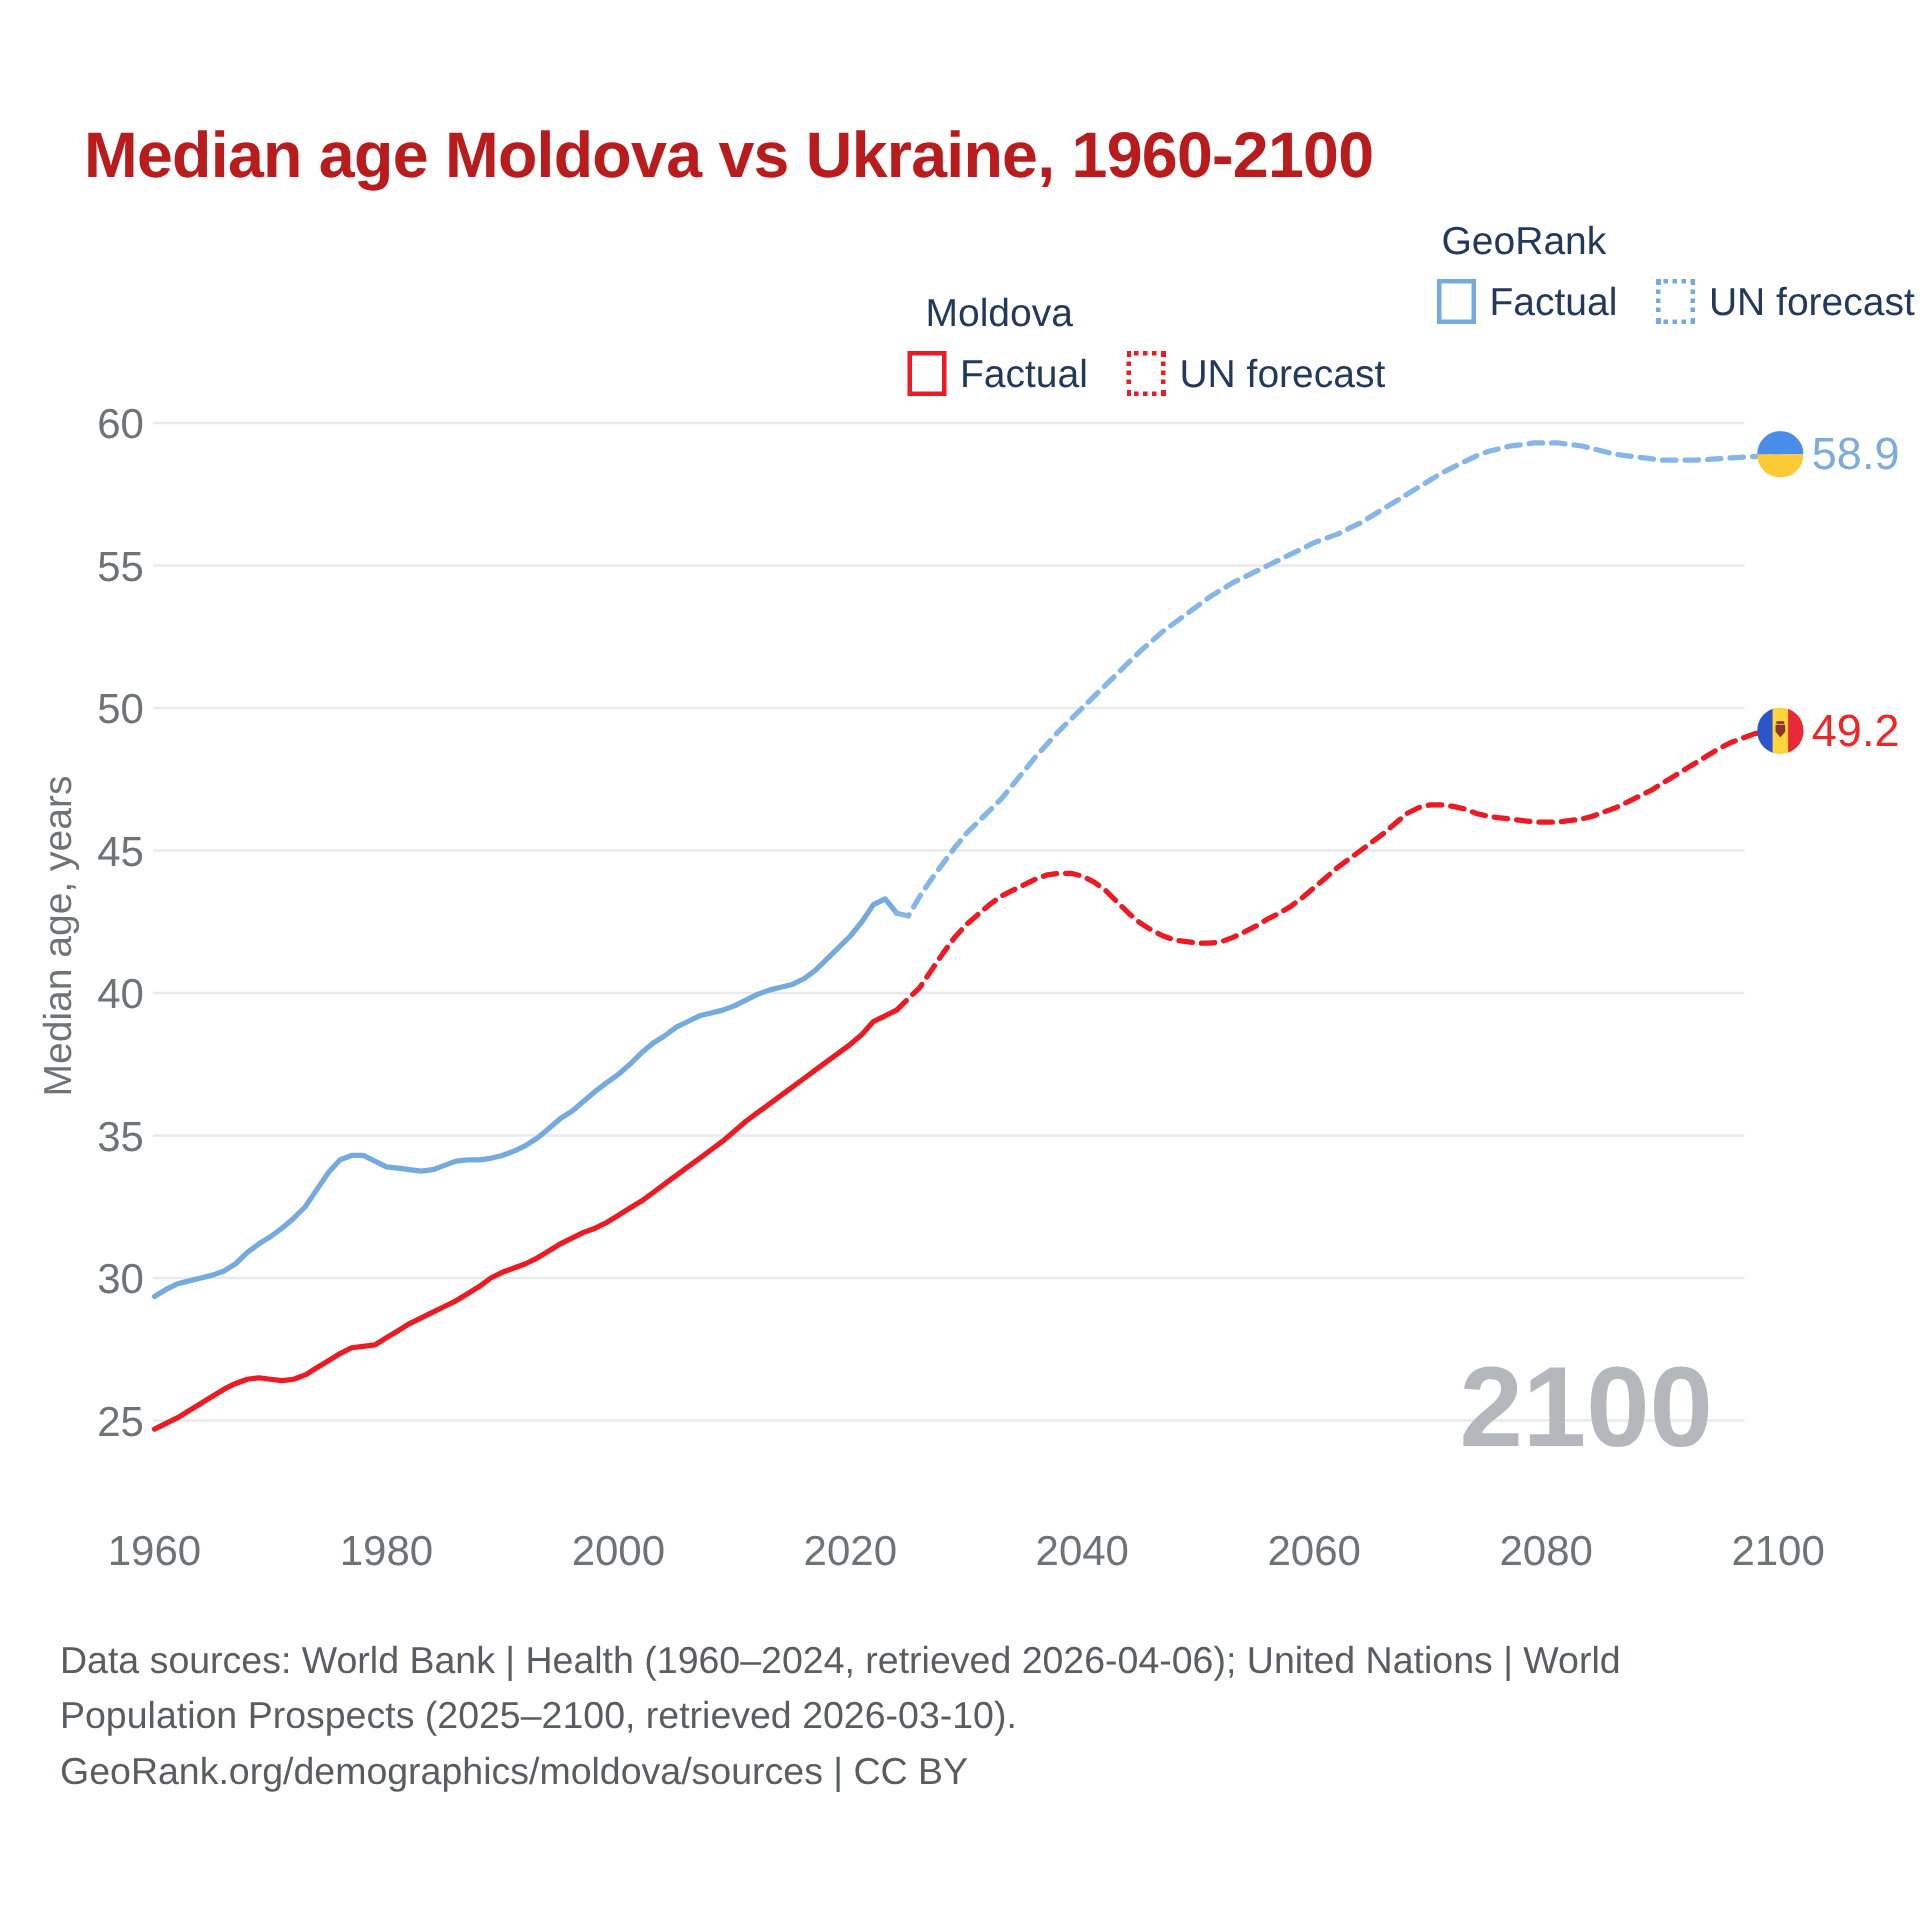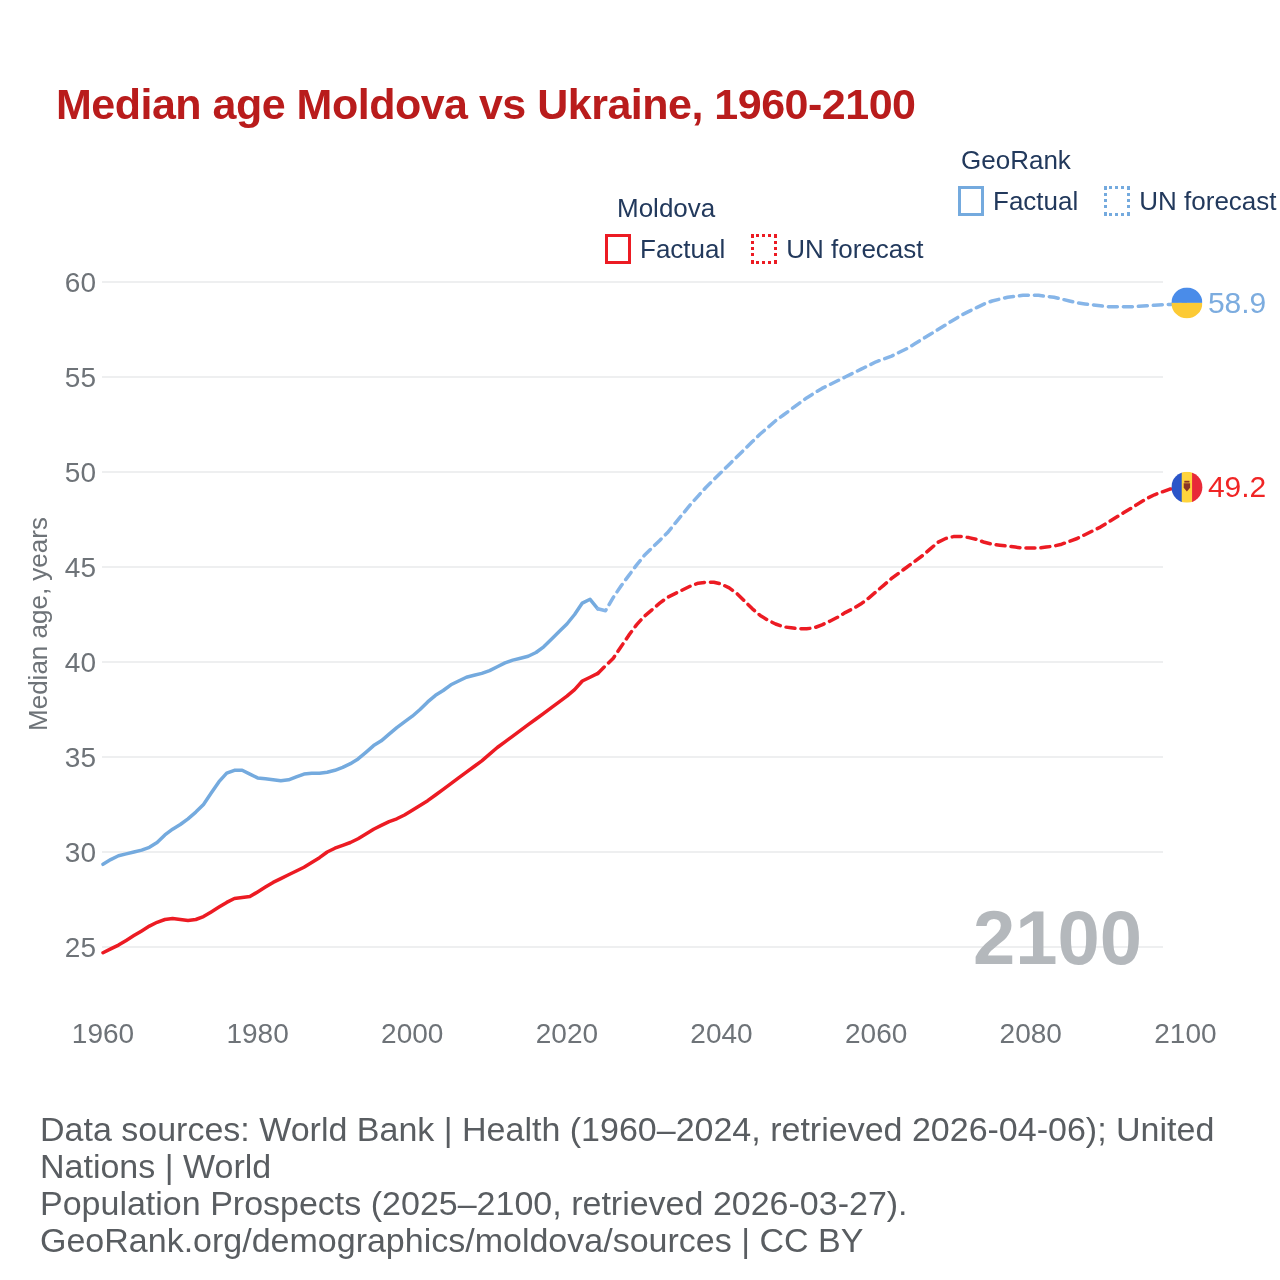--- a/index.html
+++ b/index.html
@@ -22,21 +22,21 @@
   .swatch.dotted-red  {border:3px dotted #ec1b23;}
   .swatch.solid-blue  {border:3px solid #74aade;}
   .swatch.dotted-blue {border:3px dotted #74aade;}
   
   #chart{position:absolute;left:0;top:0;}
   #chart .tick-label{font-family:"Liberation Sans",sans-serif;font-size:28px;fill:#6e7378;}
   #chart .axis-title{font-family:"Liberation Sans",sans-serif;font-size:26px;fill:#6e7378;}
   #chart .watermark{font-family:"Liberation Sans",sans-serif;font-size:76px;font-weight:bold;fill:#b4b8bc;}
   #chart .end-label{font-family:"Liberation Sans",sans-serif;font-size:30px;}
   
-  .footer{position:absolute;left:40px;top:1089px;width:1210px;font-size:34px;line-height:37px;color:#595d61;margin-top:22px;}
+  .footer{position:absolute;left:40px;top:1089px;width:1210px;font-size:25px;line-height:37px;color:#595d61;}
 </style>
 </head>
 <body>
 
 <div class="page">
 
   <svg id="chart" width="1280" height="1280" viewBox="0 0 1280 1280">
       <line x1="102" x2="1163" y1="947" y2="947" stroke="#e9eaeb" stroke-width="1.6"></line>
       <text x="96" y="957" text-anchor="end" class="tick-label">25</text>
       <line x1="102" x2="1163" y1="852" y2="852" stroke="#e9eaeb" stroke-width="1.6"></line>
@@ -115,17 +115,17 @@
       </div>
       <div class="legend-item">
         <span class="swatch dotted-blue"></span>
         <span class="label">UN forecast</span>
       </div>
     </div>
   </div>
 
   <div class="footer">
     <div>Data sources: World Bank | Health (1960–2024, retrieved 2026-04-06); United Nations | World</div>
-    <div>Population Prospects (2025–2100, retrieved 2026-03-27).</div>
+    <div>Population Prospects (2025–2100, retrieved 2026-03-10).</div>
     <div>GeoRank.org/demographics/moldova/sources | CC BY</div>
   </div>
 
 </div>
 
 </body></html>

